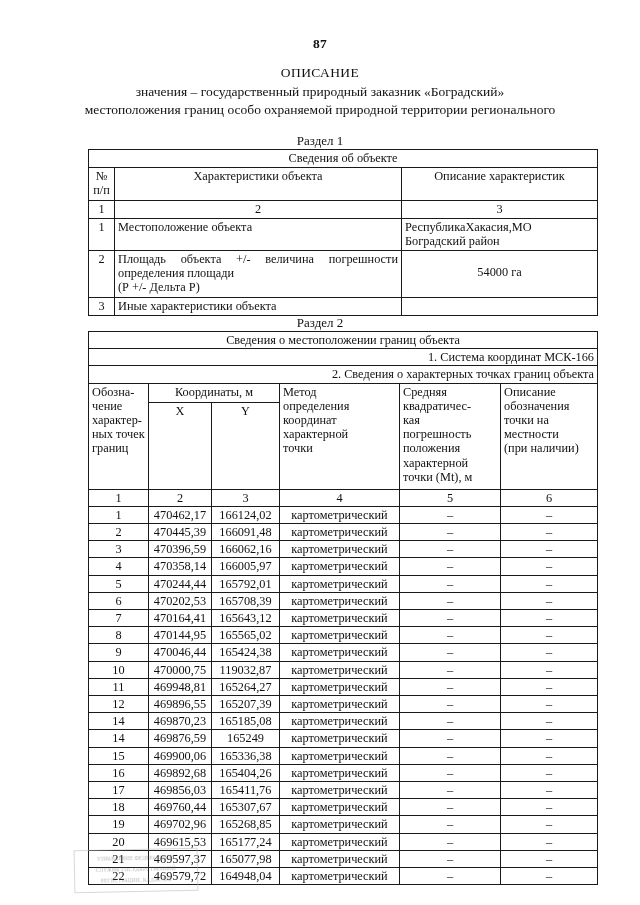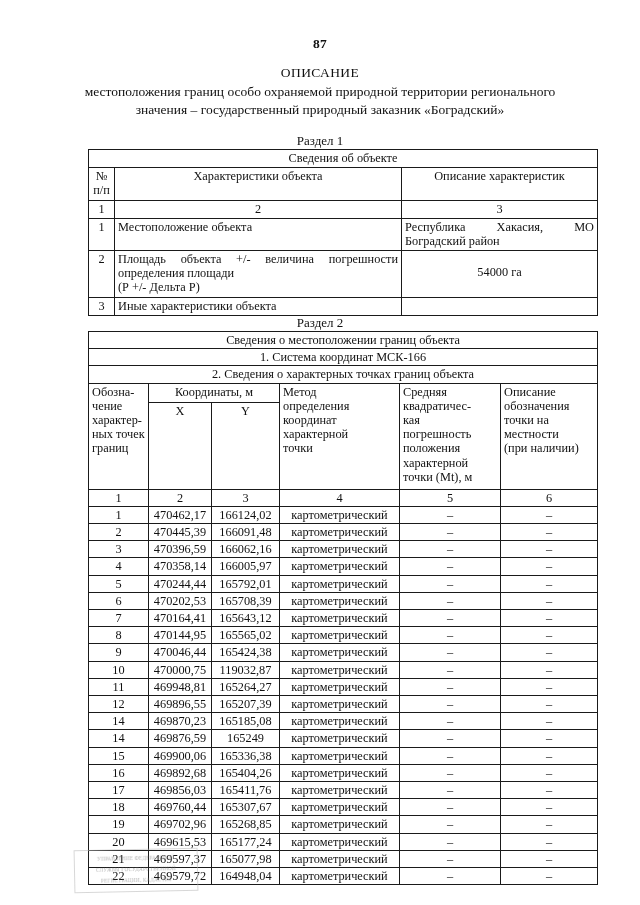--- a/index.html
+++ b/index.html
@@ -105,21 +105,21 @@
   }
 
   
   #table2 {
     top: 331px;
     left: 88px;
     width: 509px;
   }
   #table2 td { height: 14px; }
   .t2-banner { text-align: center; }
-  .t2-note { text-align: center; }
+  .t2-note { text-align: right; }
   .t2-hdr {
     vertical-align: top;
     line-height: 14.3px;
   }
   .t2-hdr-sub { text-align: center; }
   .t2-colnum { text-align: center; }
   .t2-data { text-align: center; height: 16px; }
 
   
   .stamp {
@@ -147,22 +147,22 @@
 </style>
 </head>
 <body>
 
 <div class="page">
 
   <div class="page-number">87</div>
 
   <div class="doc-title">
     <span class="main-word">ОПИСАНИЕ</span>
+    <span class="subtitle">значения – государственный природный заказник «Боградский»</span>
     <span class="subtitle">местоположения границ особо охраняемой природной территории регионального</span>
-    <span class="subtitle">значения – государственный природный заказник «Боградский»</span>
   </div>
 
   <div class="section-label s1">Раздел 1</div>
 
   <table class="doc-table" id="table1">
     <colgroup>
       <col style="width:26px">
       <col style="width:287px">
       <col style="width:196px">
     </colgroup>
@@ -180,21 +180,21 @@
       </tr>
       <tr>
         <td class="t1-colnum">1</td>
         <td class="t1-colnum">2</td>
         <td class="t1-colnum">3</td>
       </tr>
       <tr>
         <td class="cell-center">1</td>
         <td class="cell-left">Местоположение объекта</td>
         <td class="cell-left" style="height:29px">
-          <div style="display:flex;justify-content:space-between;">
+          <div style="display:flex;">
             <span>Республика</span>
             <span>Хакасия,</span>
             <span>МО</span>
           </div>
           <div>Боградский район</div>
         </td>
       </tr>
       <tr>
         <td class="cell-center">2</td>
         <td class="cell-left" style="height:44px">

